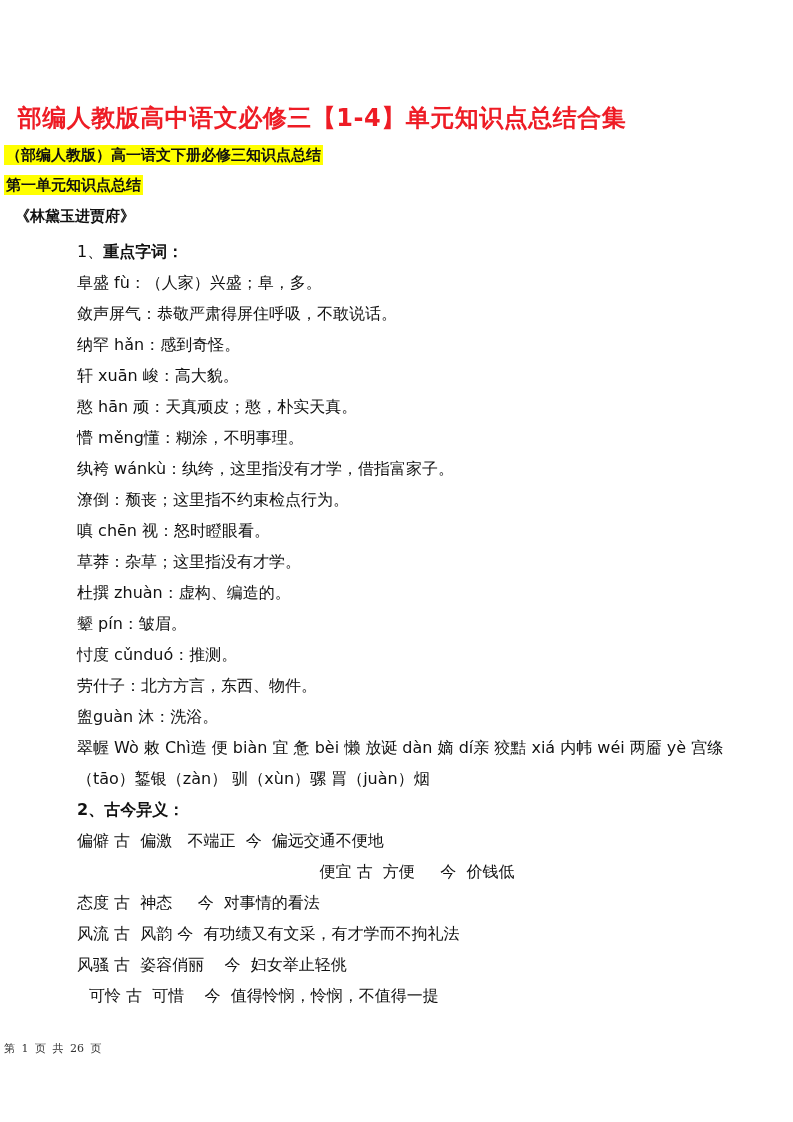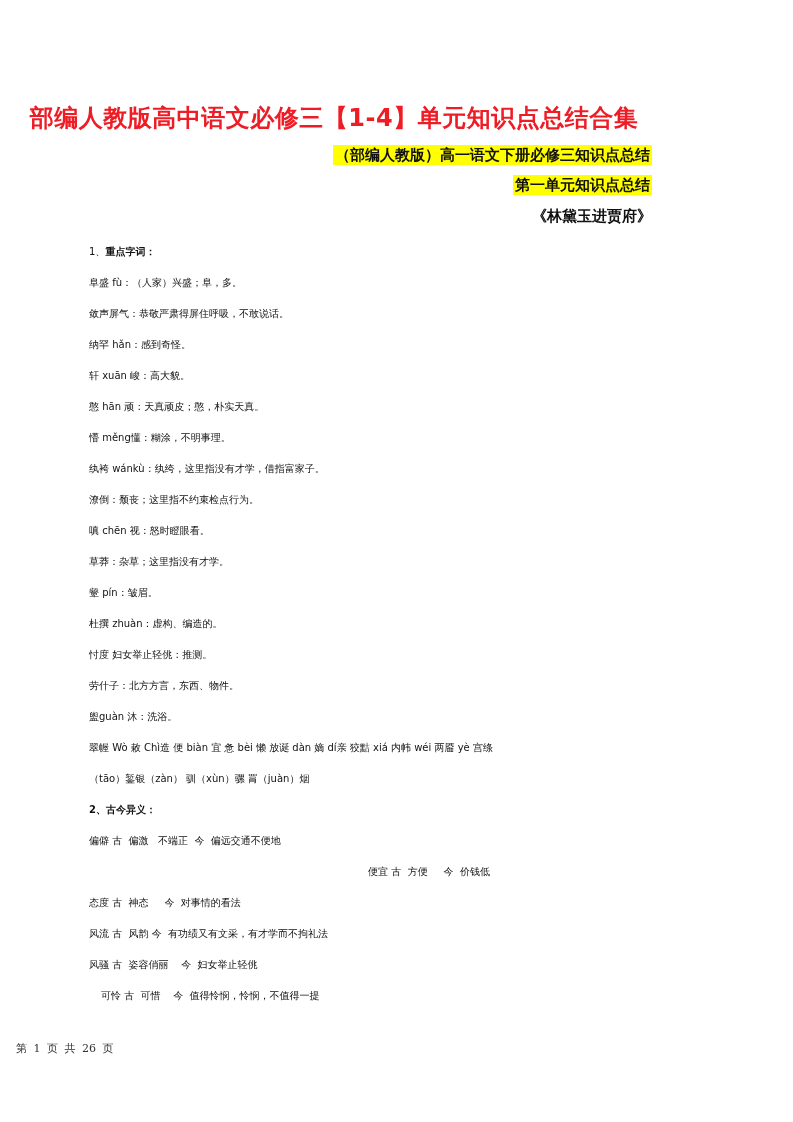--- a/index.html
+++ b/index.html
@@ -1,27 +1,27 @@
 <!DOCTYPE html>
 <html><head>
 <meta charset="utf-8">
 <style>
   html, body { margin: 0; padding: 0; background: #ffffff; }
   body { width: 793px; height: 1122px; position: relative; overflow: hidden;
          font-family: "DejaVu Sans", "Liberation Sans", sans-serif; color: #111; }
-  .page { position: absolute; left: 16px; top: 0; width: 628px; height: 1122px; padding-left: 8px; }
+  .page { position: absolute; left: 4px; top: 0; width: 628px; height: 1122px; padding-left: 8px; }
   .title { position: absolute; left: 0; right: 0; top: 102px; text-align: center;
            font-size: 24px; font-weight: bold; color: #ee1c25; letter-spacing: 0.5px; line-height: 32px; }
-  .hl-line { position: absolute; left: 0; right: 0; text-align: right; font-size: 15px; font-weight: bold; line-height: 24px; }
+  .hl-line { position: absolute; left: 0; right: 0; text-align: left; font-size: 15px; font-weight: bold; line-height: 24px; }
   .hl { background: #ffff00; padding: 1px 2px; }
   .sub1 { top: 143px; }
   .sub2 { top: 173px; }
   .sub3 { top: 204px; font-size: 15px; margin-left: 11px; }
   .body-text { position: absolute; left: 73px; top: 236px; width: 680px; }
-  .line { font-size: 10px; line-height: 31px; height: 31px; white-space: nowrap; }
+  .line { font-size: 16px; line-height: 31px; height: 31px; white-space: nowrap; }
   .line.heading { font-weight: normal; }
   .line.heading b { font-weight: bold; }
   .footer { position: absolute; left: 0; right: 0; top: 1041px; text-align: left; font-size: 11px; color: #333;
             font-family: "DejaVu Serif", "Liberation Serif", serif; word-spacing: 3px; }
 </style>
 </head>
 <body>
 
 <div class="page">
   <div class="title">部编人教版高中语文必修三【1-4】单元知识点总结合集</div>
@@ -41,23 +41,23 @@
     <div class="line">阜盛 fù：（人家）兴盛；阜，多。</div>
     <div class="line">敛声屏气：恭敬严肃得屏住呼吸，不敢说话。</div>
     <div class="line">纳罕 hǎn：感到奇怪。</div>
     <div class="line">轩 xuān 峻：高大貌。</div>
     <div class="line">憨 hān 顽：天真顽皮；憨，朴实天真。</div>
     <div class="line">懵 měng懂：糊涂，不明事理。</div>
     <div class="line">纨袴 wánkù：纨绔，这里指没有才学，借指富家子。</div>
     <div class="line">潦倒：颓丧；这里指不约束检点行为。</div>
     <div class="line">嗔 chēn 视：怒时瞪眼看。</div>
     <div class="line">草莽：杂草；这里指没有才学。</div>
+    <div class="line">杜撰 zhuàn：虚构、编造的。</div>
     <div class="line">颦 pín：皱眉。</div>
-    <div class="line">杜撰 zhuàn：虚构、编造的。</div>
-    <div class="line">忖度 妇女举止轻佻：推测。</div>
+    <div class="line">忖度 cǔnduó：推测。</div>
     <div class="line">劳什子：北方方言，东西、物件。</div>
     <div class="line">盥guàn 沐：洗浴。</div>
     <div class="line">翠幄 Wò 敕 Chì造 便 biàn 宜  惫 bèi 懒  放诞 dàn 嫡 dí亲  狡黠 xiá  内帏 wéi  两靥 yè 宫绦</div>
     <div class="line">（tāo）錾银（zàn）  驯（xùn）骡  罥（juàn）烟</div>
 
     <div class="line heading">
       <b>2、</b><b>古今异义：</b>
     </div>
     <div class="line" style="white-space:pre;">偏僻 古  偏激   不端正  今  偏远交通不便地</div>
     <div class="line" style="white-space:pre;text-align:center;">便宜 古  方便     今  价钱低</div>

